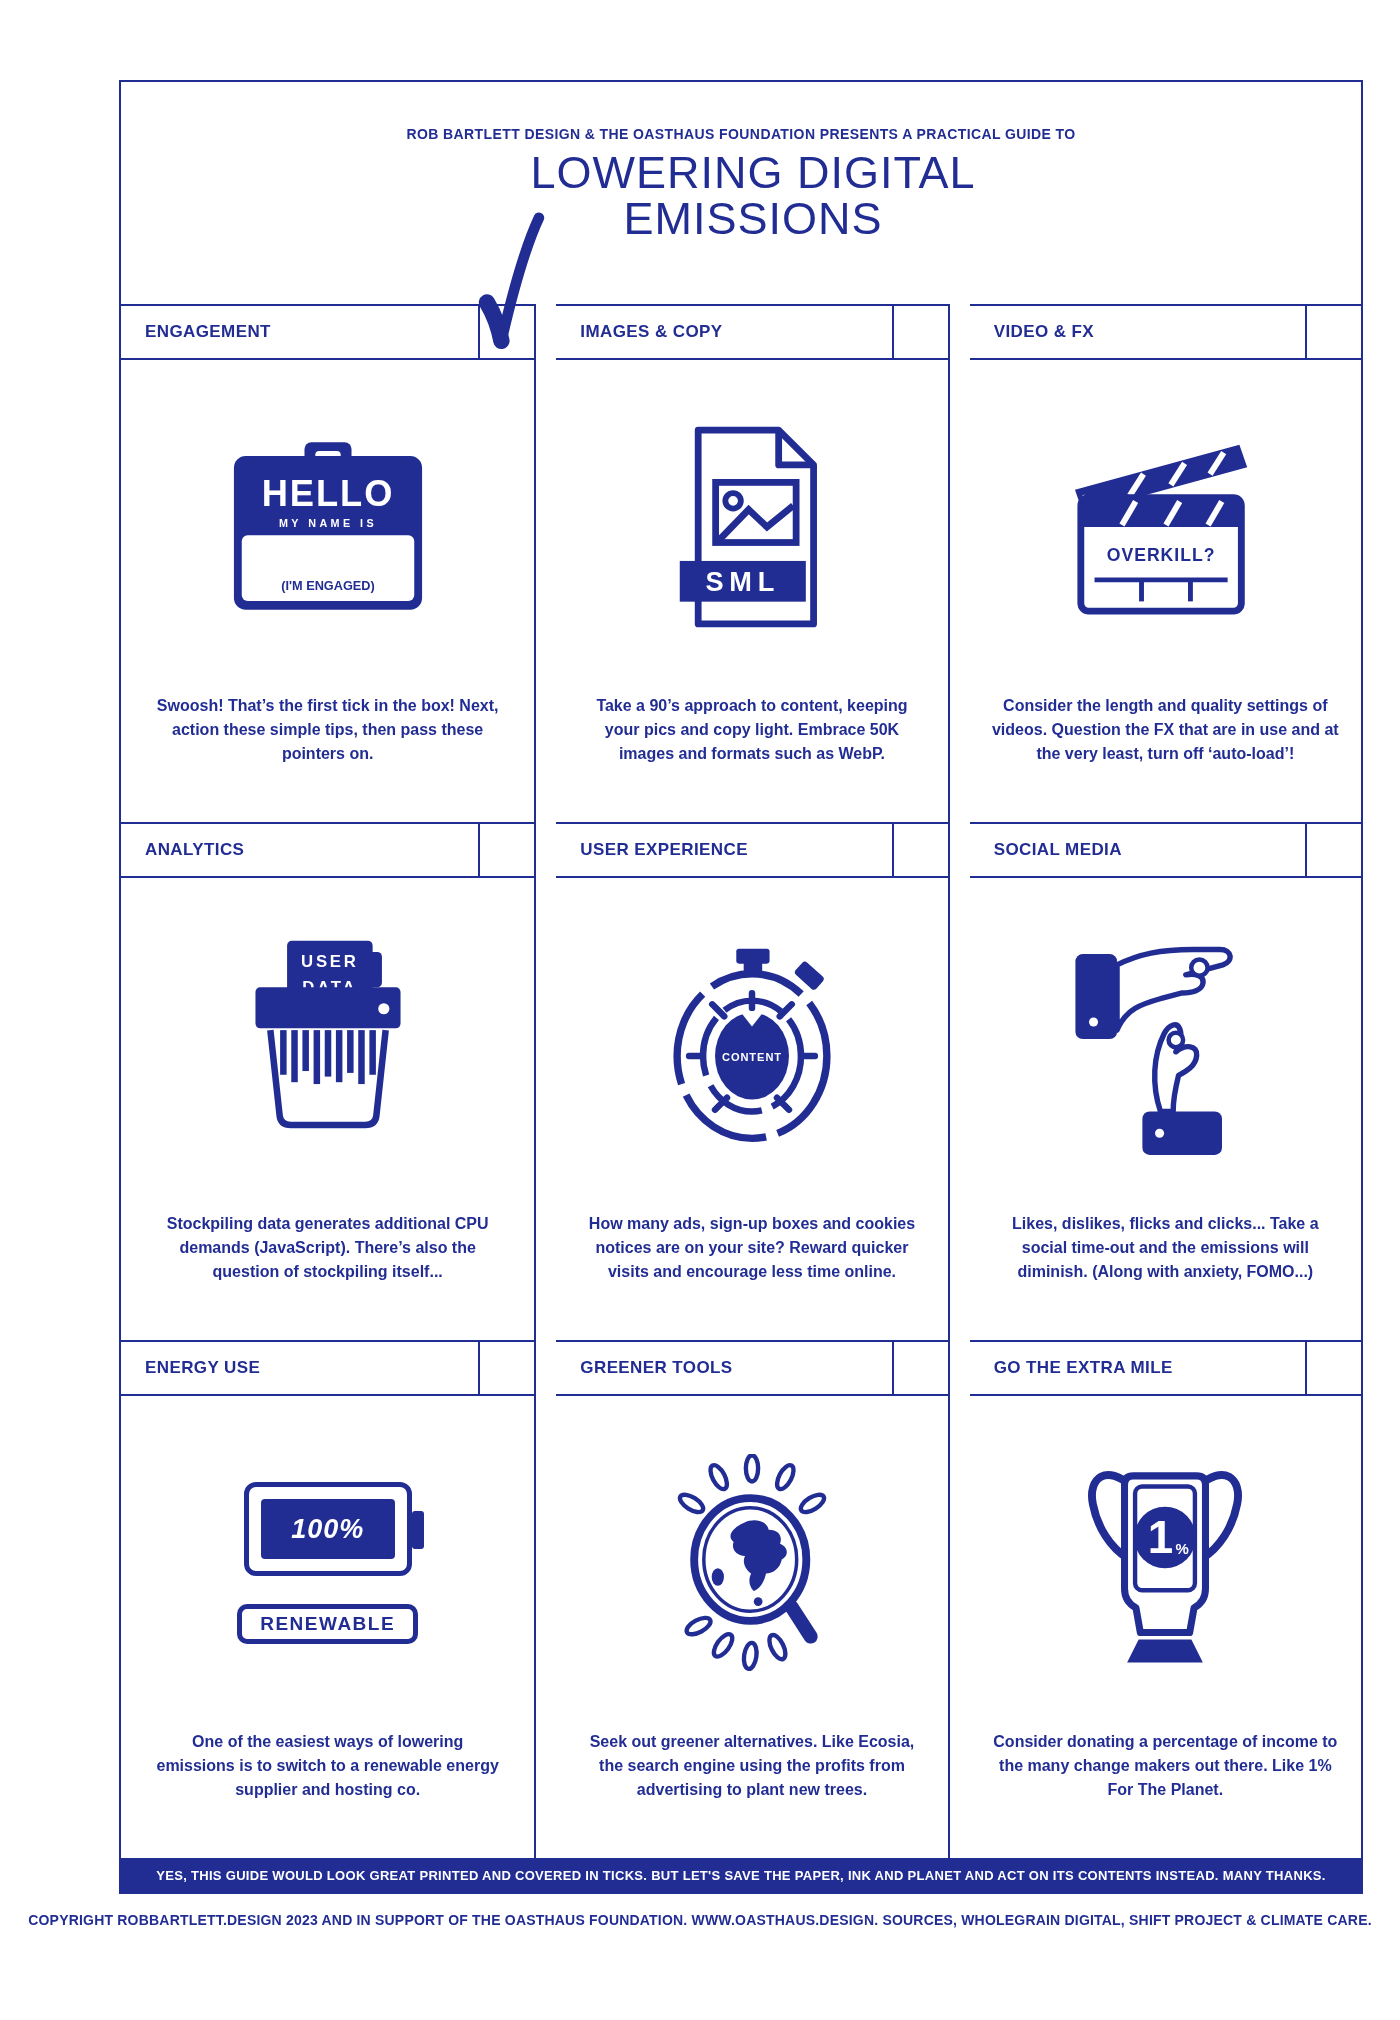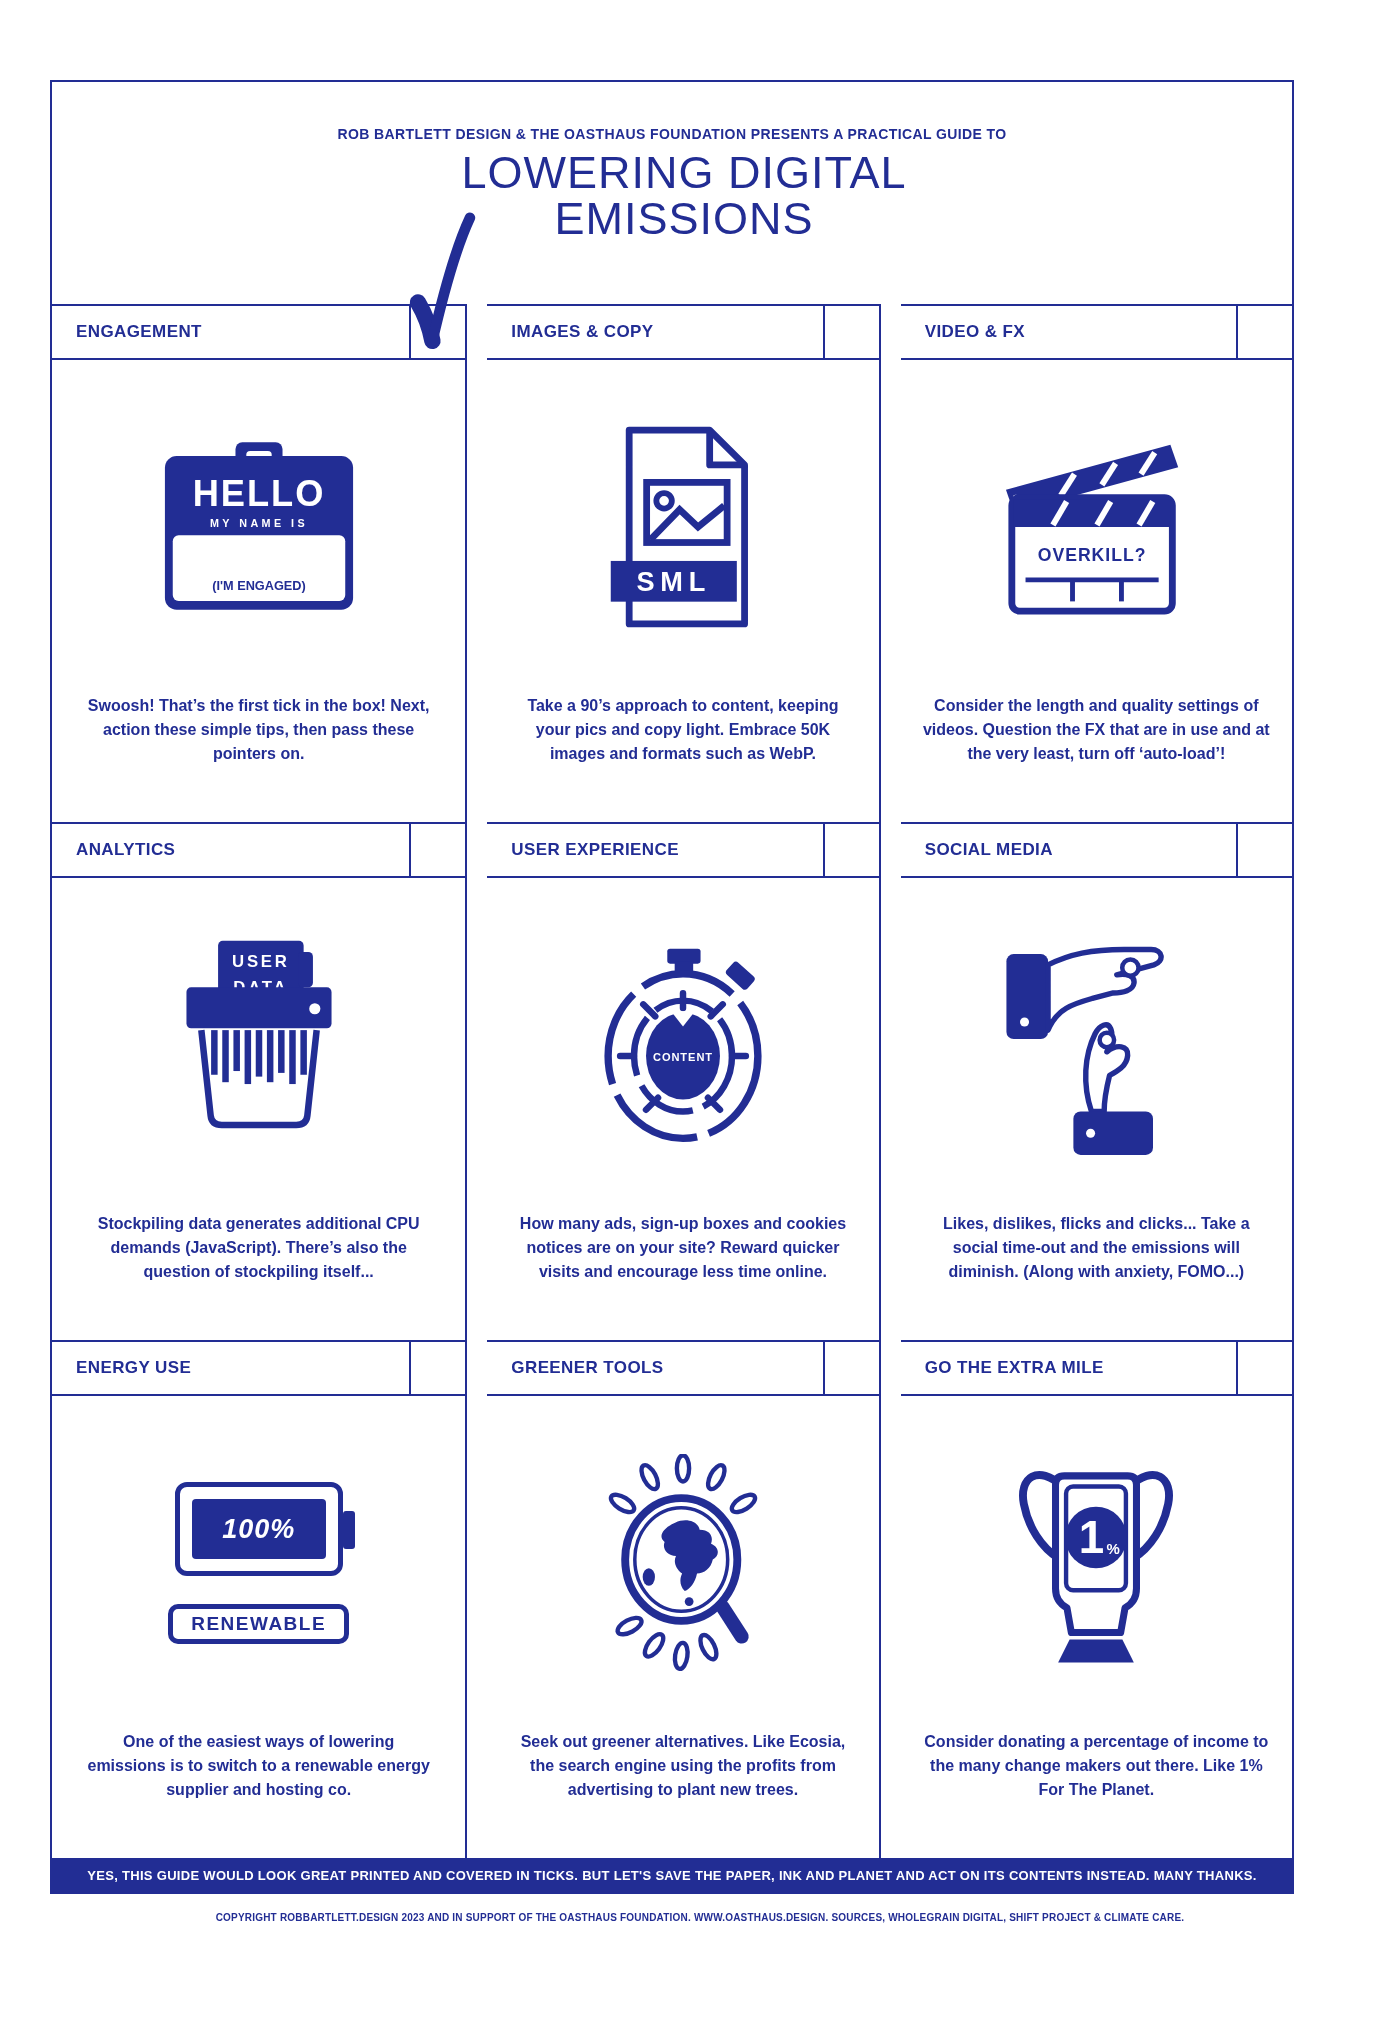--- a/index.html
+++ b/index.html
@@ -1,20 +1,20 @@
 <!DOCTYPE html>
 <html style="--ink: #222d94; --paper: #ffffff;"><head>
 <meta charset="utf-8">
 <style>
   :root { --ink:#222d94; --paper:#ffffff; }
   * { margin:0; padding:0; box-sizing:border-box; }
   html,body { width:1400px; height:2020px; background:var(--paper); }
   body { font-family:"Liberation Sans","DejaVu Sans",sans-serif; color:var(--ink); }
 
-  .frame { position:relative; margin:80px 50px 0; width:1244px; height:1814px;
+  .frame { position:relative; margin:80px 119px 0; width:1244px; height:1814px;
            border:2px solid var(--ink); }
 
   
   .masthead { height:222px; text-align:center; padding-top:44px; }
   .kicker { font-size:14px; font-weight:800; letter-spacing:.4px; }
   .title  { font-size:45px; font-weight:400; line-height:1.03; letter-spacing:1px; margin-top:8px;padding-left:24px; }
 
   
   .grid { display:grid; grid-template-columns:1fr 1fr 1fr; }
   .tile { display:flex; flex-direction:column; }
@@ -29,21 +29,21 @@
   .tip { width:348px; margin:0 auto 56px; text-align:center;
          font-size:16px; font-weight:700; line-height:1.5; }
 
   
   .tick { position:absolute; left:354px; top:130px; width:74px; height:152px; z-index:5; }
 
   
   .banner { height:34px; background:var(--ink); color:var(--paper); display:flex;
             align-items:center; justify-content:center; font-size:13px; font-weight:bold;
             letter-spacing:.3px; padding:0 10px; text-align:center; }
-  .copyright { text-align:center; margin-top:18px; font-size:10px; font-weight:800;
+  .copyright { text-align:center; margin-top:18px; font-size:14px; font-weight:800;
                letter-spacing:.2px; }
 
   
   svg text { font-family:"Liberation Sans","DejaVu Sans",sans-serif; font-weight:bold; }
   .f  { fill:var(--ink); }
   .s  { stroke:var(--ink); fill:none; }
   .sp { stroke:var(--ink); fill:var(--paper); }
   .w  { fill:var(--paper); }
   .wl { stroke:var(--paper); fill:none; }
   .if { fill:var(--ink); }

